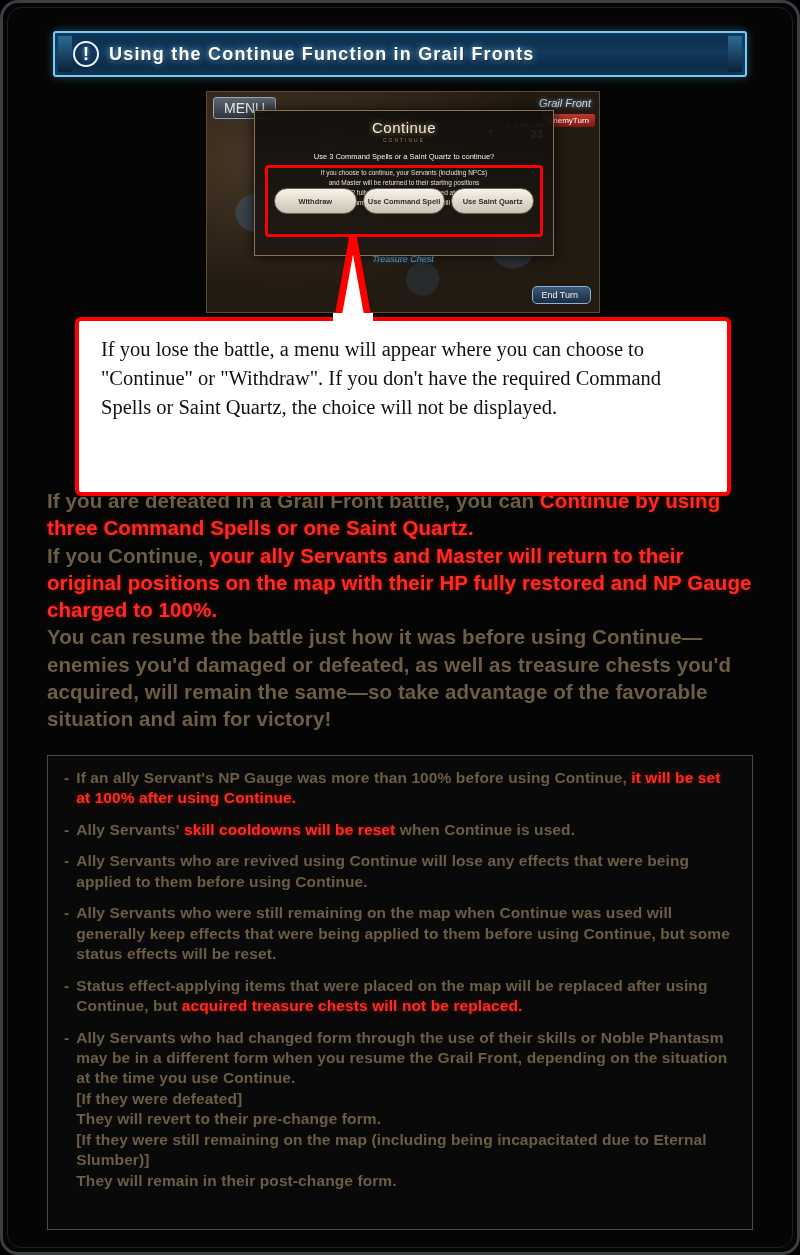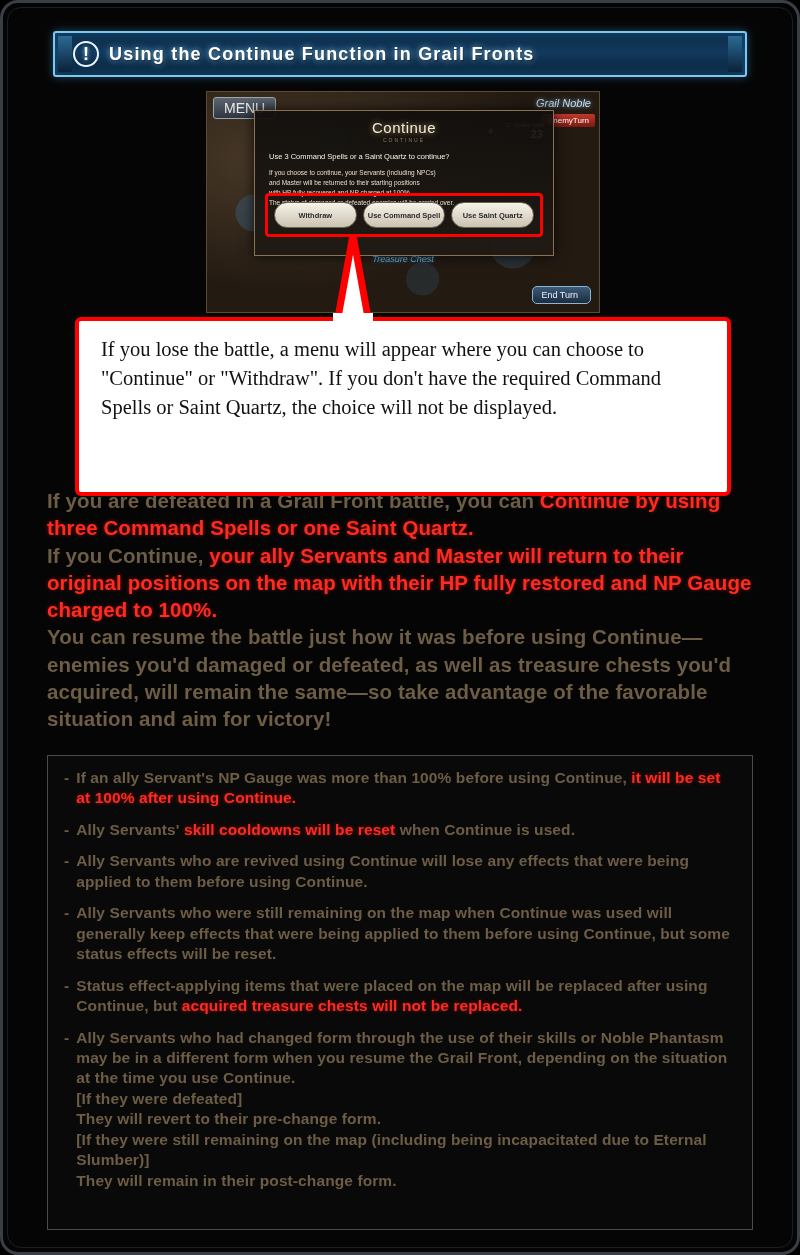--- a/index.html
+++ b/index.html
@@ -141,32 +141,32 @@
     text-shadow: 0 0 6px rgba(220,190,130,.8);
   }
   .dialog-sub {
     text-align: center;
     color: #8d7d63;
     font-size: 5px;
     letter-spacing: 2px;
     margin-top: 1px;
   }
   .dialog-body {
-    text-align: left;
+    text-align: center;
     color: #e6dcc8;
     font-size: 6.5px;
     line-height: 1.55;
     margin: 8px 14px 0;
   }
   .dialog-body .lead { font-size: 7.5px; color: #f5efe2; display:block; margin-bottom:5px; }
   .dialog-btns {
     position: absolute;
     left: 10px; right: 10px; bottom: 18px;
     display: flex; justify-content: space-between; gap: 6px;
-    padding: 6px 6px;
+    padding: 20px 6px;
     border: 3px solid #ff0000;
     border-radius: 4px;
   }
   .dlg-btn {
     flex: 1;
     height: 26px;
     background: linear-gradient(180deg,#f7f3e8,#cbc3b2);
     border: 1px solid #6b6256;
     border-radius: 13px;
     color: #2b2b2b;
@@ -251,21 +251,21 @@
 <div class="frame">
 
   <div class="title-bar">
     <div class="title-icon">!</div>
     <div class="title-text">Using the Continue Function in Grail Fronts</div>
   </div>
 
   <div class="shot">
     <div class="shot-map"></div>
     <div class="shot-menu">MENU</div>
-    <div class="shot-grailfront">Grail Noble</div>
+    <div class="shot-grailfront">Grail Front</div>
     <div class="shot-turn">EnemyTurn</div>
     <div class="cspell-star">✦</div>
     <div class="cspell">
       <span>C. Spells:</span>
       <span>Left</span>
       <b>23</b>
     </div>
     <div class="shot-treasure">Treasure Chest</div>
     <div class="shot-endturn">End Turn</div>
 

